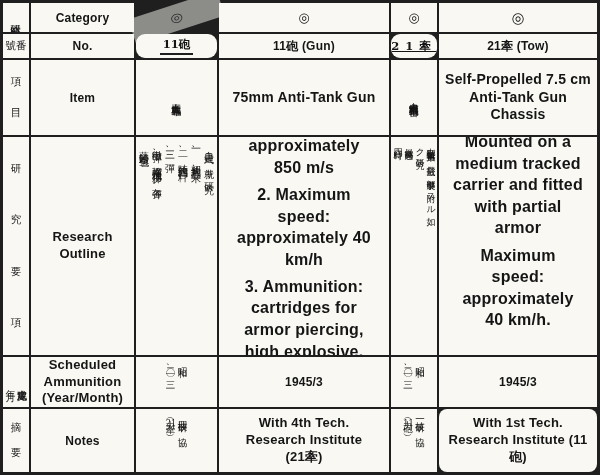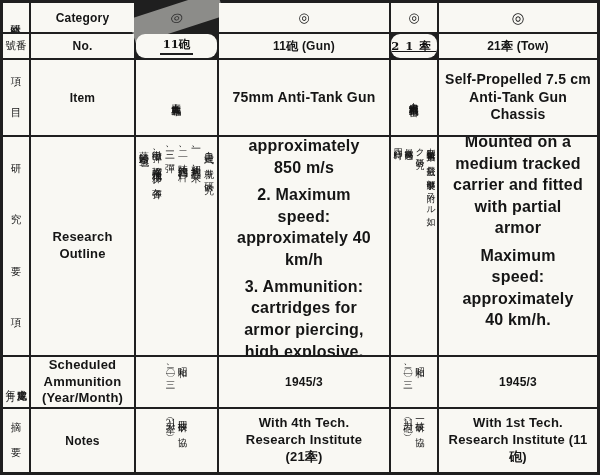--- a/index.html
+++ b/index.html
@@ -186,16 +186,16 @@
           <div>力（牽<span class="tcy">21</span>）</div>
         </div>
     </div>
     <div class="cell en txt" style="padding:0 20px;">With 4th Tech. Research Institute (21牽)</div>
     <div class="cell jp">
       <div class="vtext" style="font-size:9.5px;line-height:12px;padding:4px 1px;">
           <div>一技研ト協</div>
           <div>力（砲<span class="tcy">11</span>）</div>
         </div>
     </div>
-    <div class="cell en txt" style="padding:0 8px;">With 1st Tech. Research Institute (11砲)</div>
+    <div class="cell en txt" style="padding:0 8px;border-radius:8px;">With 1st Tech. Research Institute (11砲)</div>
 
   </div>
 </div>
 
 </body></html>

